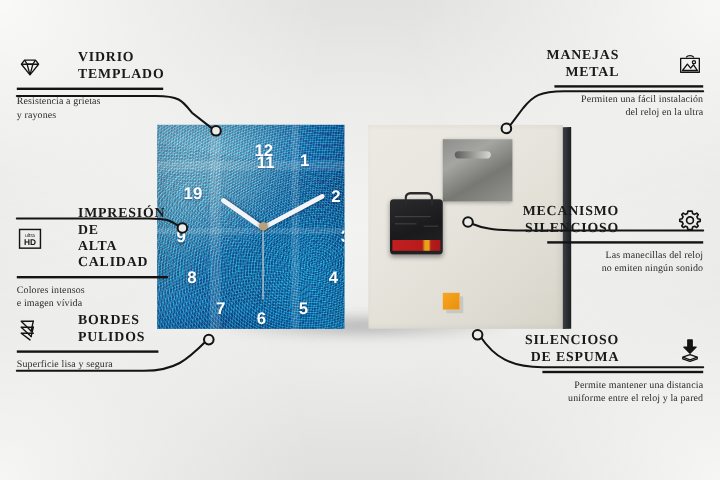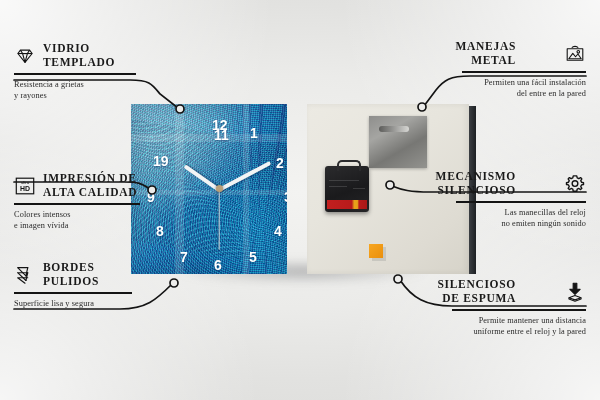--- a/index.html
+++ b/index.html
@@ -107,21 +107,21 @@
 
   
   .callout{position:absolute;}
   .callout .head{display:flex;align-items:center;gap:7px;}
   .callout.left .head{justify-content:flex-start;}
   .callout.right .head{justify-content:flex-end;gap:48px;}
   .title{
     font-family:"Liberation Serif",serif;font-weight:700;
     font-size:11.5px;letter-spacing:.7px;color:#1a1a1a;line-height:1.18;
   }
-  .callout.left .title{text-align:left;}
+  .callout.left .title{text-align:left;margin-left:22px;}
   .callout.right .title{text-align:right;}
   .rule{height:1.6px;background:#141414;margin:4px 0 4px 0;}
   .desc{
     font-family:"Liberation Serif",serif;font-size:8.3px;color:#2a2a2a;
     line-height:1.35;letter-spacing:.1px;
   }
   .callout.right .desc{text-align:right;}
 
   .ic{width:22px;height:22px;flex:0 0 22px;display:block;}
   .ic svg{display:block;width:22px;height:22px;}
@@ -287,21 +287,21 @@
           <rect x="3.5" y="6.2" width="17" height="12.6"></rect>
           <path d="M5.2 17.2 L9.6 11.4 L12.6 15 L15.2 12 L18.8 17.2 Z" fill="none"></path>
           <circle cx="15.6" cy="9.6" r="1.4"></circle>
             </g>
           </svg>
       </span>
     </div>
     <div class="rule"></div>
     <div class="desc">
       <div>Permiten una fácil instalación</div>
-      <div>del entre en la pared</div>
+      <div>del reloj en la ultra</div>
     </div>
   </div>
 
   <div class="callout right" style="left:456px;top:170px;width:130px;">
     <div class="head">
       <div class="title">
         <div>MECANISMO</div>
         <div>SILENCIOSO</div>
       </div>
       <span class="ic">

